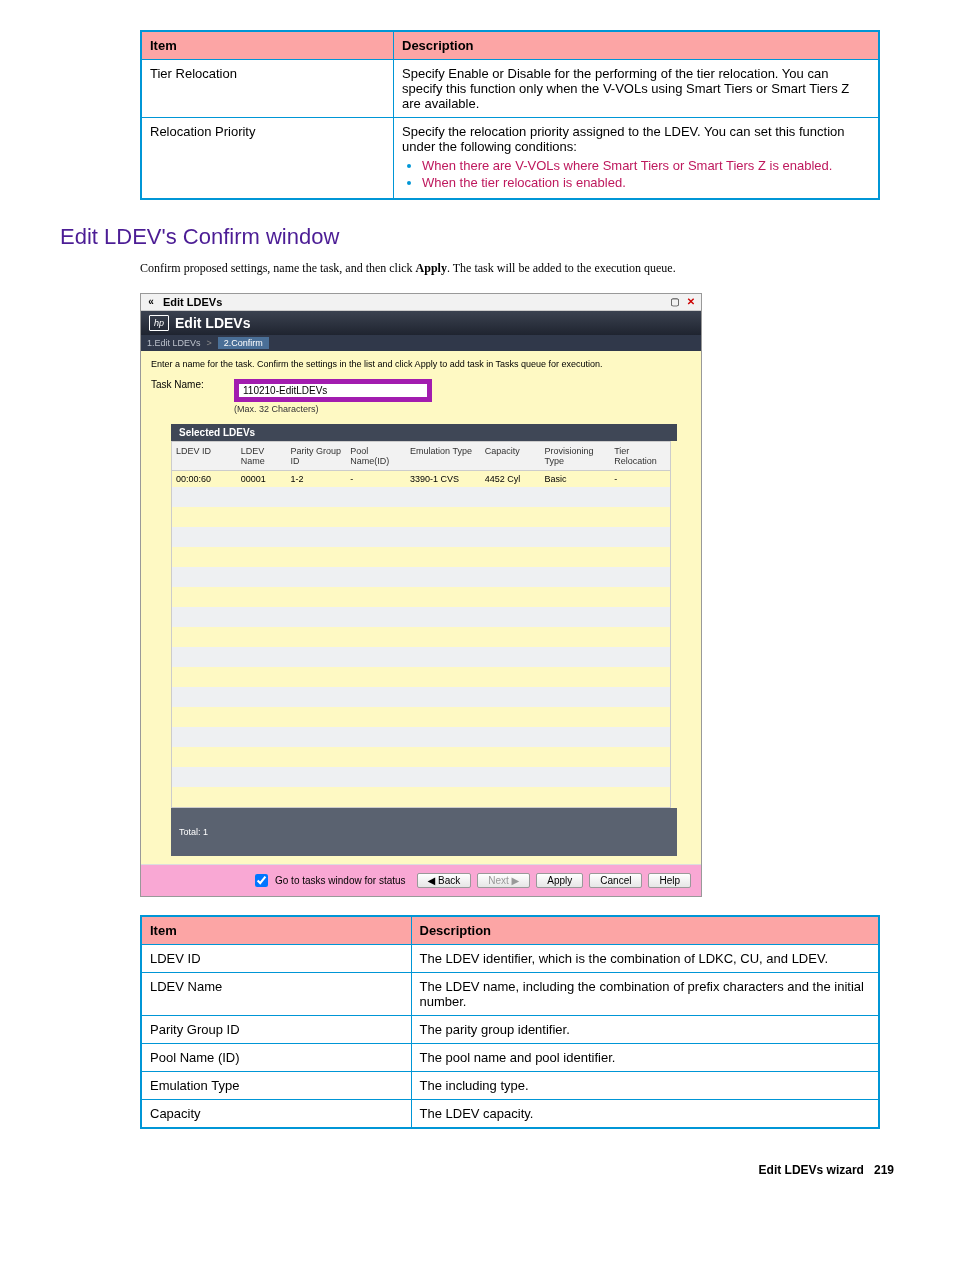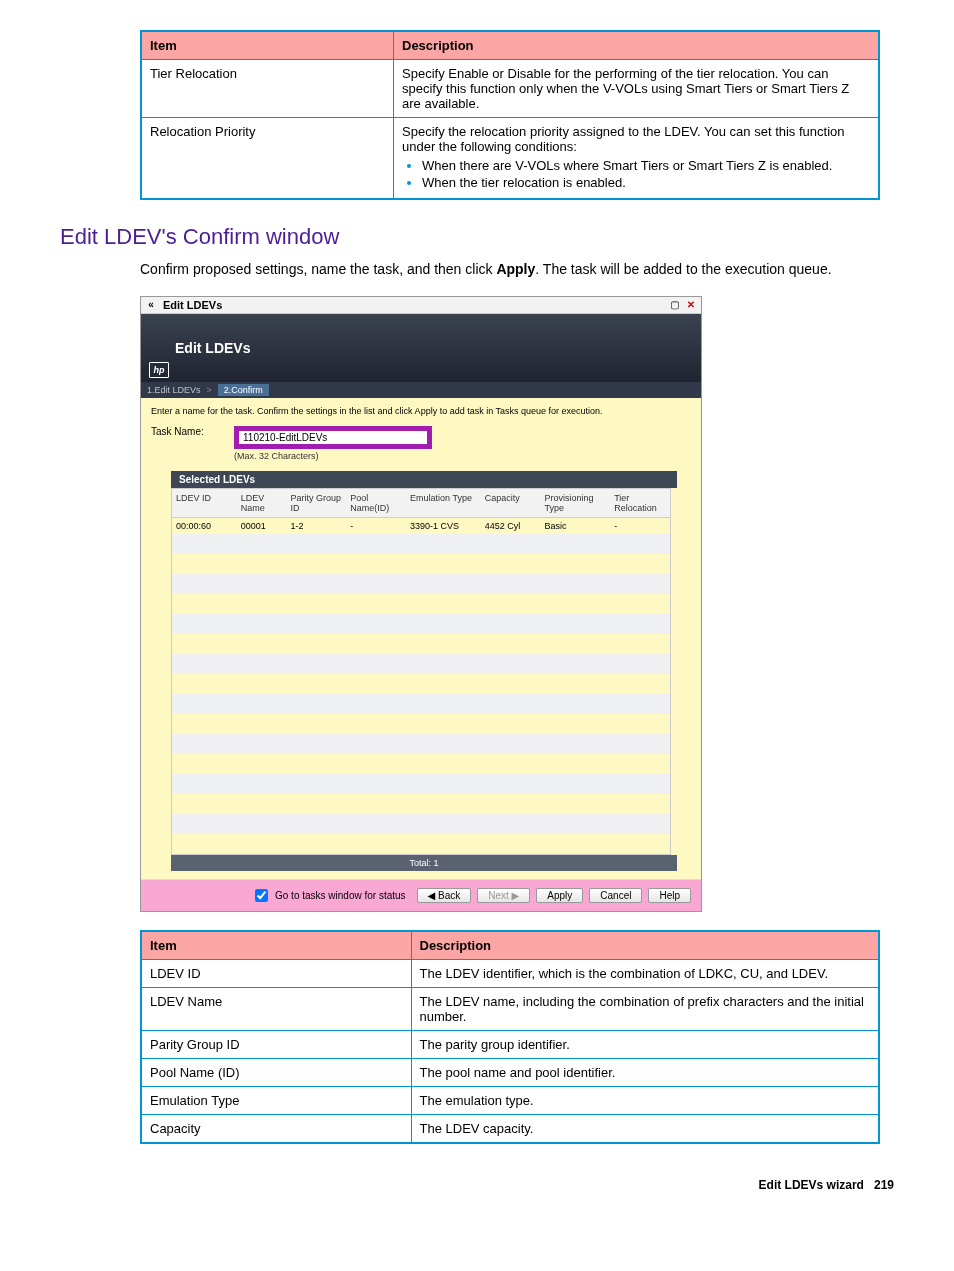--- a/index.html
+++ b/index.html
@@ -26,34 +26,35 @@
     vertical-align: top;
     font-size: 13px;
     text-align: left;
   }
   .desc-table th {
     font-weight: bold;
     background: #fca5a5;
   }
   .desc-table .item-col { width: 235px; }
   .bullets { margin: 4px 0 0 0; padding-left: 20px; }
-  .bullets li { color: #000000; margin-bottom: 2px; }
+  .bullets li { color: #be185d; margin-bottom: 2px; }
   .bullets li::marker { color: #0096d6; }
 
   
   h2.section {
     color: #4c1d95;
     font-weight: normal;
     font-size: 22px;
     margin: 24px 0 10px 0;
   }
   .body-text {
     margin: 0 0 16px 80px;
-    font-size: 14px;
+    font-size: 12px;
     line-height: 1.4;
+    font-family: Liberation Serif, serif;
   }
   .body-text b { font-weight: bold; }
 
   
   .wizard {
     width: 560px;
     margin-left: 80px;
     border: 1px solid #999;
     font-size: 10px;
     color: #000;
@@ -76,21 +77,21 @@
     padding: 4px 8px;
     font-size: 14px;
     font-weight: bold;
     display: flex;
     align-items: center;
     gap: 6px;
   }
   .hp-logo {
     display: inline-flex; align-items:center; justify-content:center;
     width: 18px; height: 14px; border: 1px solid #fff; border-radius: 1px;
-    font-size: 9px; font-style: italic; font-weight: bold; margin-top: 44px;
+    font-size: 9px; font-style: italic; font-weight: normal;
   }
 
   .wiz-crumbs {
     background: #30384a;
     color: #bcc2cc;
     font-size: 9px;
     padding: 2px 6px;
     display: flex; gap: 6px; align-items: center;
   }
   .wiz-crumbs .active {
@@ -123,21 +124,21 @@
   .sel-table th {
     background: #f2f2f2; border-bottom: 1px solid #ccc;
     padding: 4px 4px; text-align: left; font-weight: normal; color: #333;
     vertical-align: top;
   }
   .sel-table td { padding: 3px 4px; }
   .sel-table tr.stripe td { background: #eef0f2; }
   .sel-table tr.blank td { height: 14px; }
   .sel-footer {
     background: #5a6270; color: #fff; font-size: 9px;
-    padding: 3px 8px; margin-left: 20px; width: 490px; text-align: center;
+    padding: 19px 8px; margin-left: 20px; width: 490px;
   }
 
   .wiz-buttons {
     display: flex; justify-content: flex-end; align-items: center;
     gap: 6px; padding: 6px 10px; background: #f9a8d4; border-top: 1px solid #ddd;
     font-size: 10px;
   }
   .wiz-buttons .chk { display: flex; align-items: center; gap: 4px; margin-right: auto; margin-left: 100px; }
   .wiz-buttons button {
     font-size: 10px; padding: 1px 10px; border: 1px solid #999;
@@ -461,21 +462,21 @@
     <tr>
           <td>Parity Group ID</td>
           <td>The parity group identifier.</td>
         </tr>
     <tr>
           <td>Pool Name (ID)</td>
           <td>The pool name and pool identifier.</td>
         </tr>
     <tr>
           <td>Emulation Type</td>
-          <td>The emulation type.</td>
+          <td>The including type.</td>
         </tr>
     <tr>
           <td>Capacity</td>
           <td>The LDEV capacity.</td>
         </tr>
   </tbody>
 </table>
 
 <div class="page-footer">
   <span>Edit LDEVs wizard</span>&nbsp;&nbsp;&nbsp;<span>219</span>

